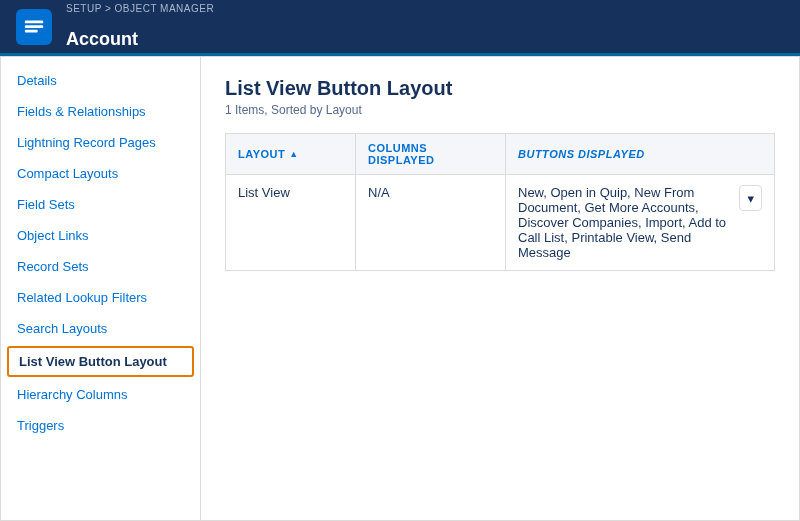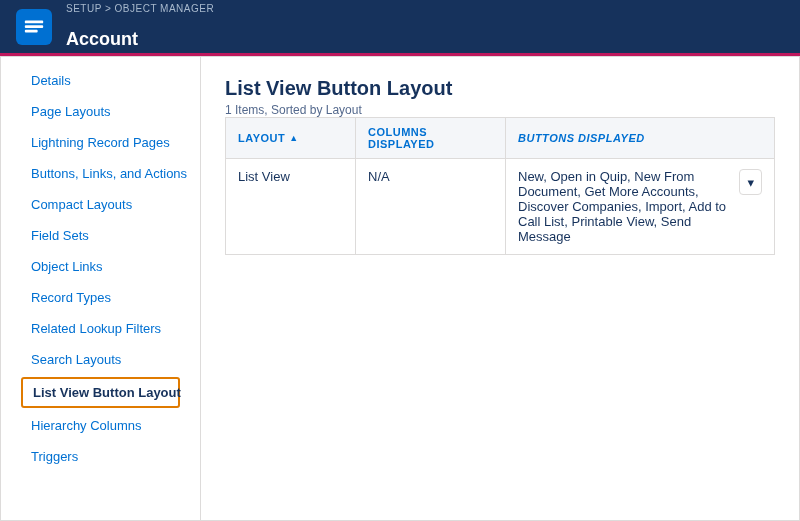--- a/index.html
+++ b/index.html
@@ -5,21 +5,21 @@
     * { box-sizing: border-box; margin: 0; padding: 0; }
     body { font-family: 'Salesforce Sans', Arial, sans-serif; font-size: 13px; background: #f3f3f3; color: #16325c; }
 
     
     .app-header {
       background: #16325c;
       height: 56px;
       display: flex;
       align-items: center;
       padding: 0 16px;
-      border-bottom: 3px solid #be185d;
+      border-bottom: 3px solid #0369a1;
     }
     .app-header-logo {
       width: 36px;
       height: 36px;
       background: #0070d2;
       border-radius: 6px;
       display: flex;
       align-items: center;
       justify-content: center;
       margin-right: 14px;
@@ -40,21 +40,21 @@
       margin: 0;
     }
 
     
     .sidebar {
       width: 200px;
       min-width: 200px;
       border-right: 1px solid #dddbda;
       background: #ffffff;
       overflow-y: auto;
-      padding: 8px 14px;
+      padding: 8px 0;
     }
     .sidebar-item {
       display: block;
       padding: 8px 16px;
       font-size: 13px;
       color: #0070d2;
       cursor: pointer;
       text-decoration: none;
       white-space: nowrap;
     }
@@ -76,21 +76,21 @@
     }
     .content-title {
       font-size: 20px;
       font-weight: 700;
       color: #16325c;
       margin-bottom: 3px;
     }
     .content-subtitle {
       font-size: 12px;
       color: #54698d;
-      margin-bottom: 0;
+      margin-bottom: 16px;
     }
 
     
     .data-table {
       width: 100%;
       border-collapse: collapse;
       border: 1px solid #dddbda;
     }
     .data-table thead tr {
       background: #f4f6f9;
@@ -157,27 +157,26 @@
       <span>OBJECT MANAGER</span>
     </div>
     <div class="page-title-header">Account</div>
   </div>
 </div>
 
 <div class="main-container">
 
   <nav class="sidebar">
     <a class="sidebar-item">Details</a>
-    <a class="sidebar-item">Page Layouts</a>
+    <a class="sidebar-item">Fields &amp; Relationships</a>
     <a class="sidebar-item">Lightning Record Pages</a>
-    <a class="sidebar-item">Buttons, Links, and Actions</a>
     <a class="sidebar-item">Compact Layouts</a>
     <a class="sidebar-item">Field Sets</a>
     <a class="sidebar-item">Object Links</a>
-    <a class="sidebar-item">Record Types</a>
+    <a class="sidebar-item">Record Sets</a>
     <a class="sidebar-item">Related Lookup Filters</a>
     <a class="sidebar-item">Search Layouts</a>
     <a class="sidebar-item active">List View Button Layout</a>
     <a class="sidebar-item">Hierarchy Columns</a>
     <a class="sidebar-item">Triggers</a>
   </nav>
 
   <div class="content">
     <h1 class="content-title">List View Button Layout</h1>
     <p class="content-subtitle">1 Items, Sorted by Layout</p>

